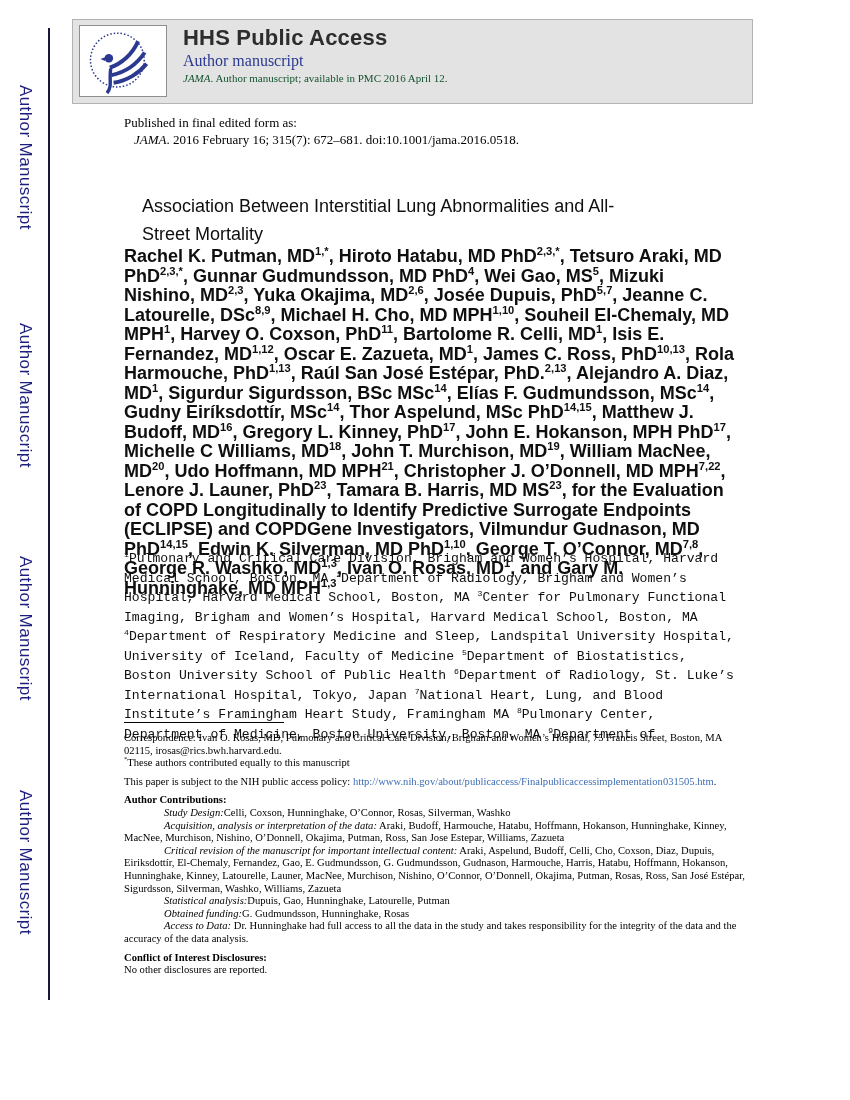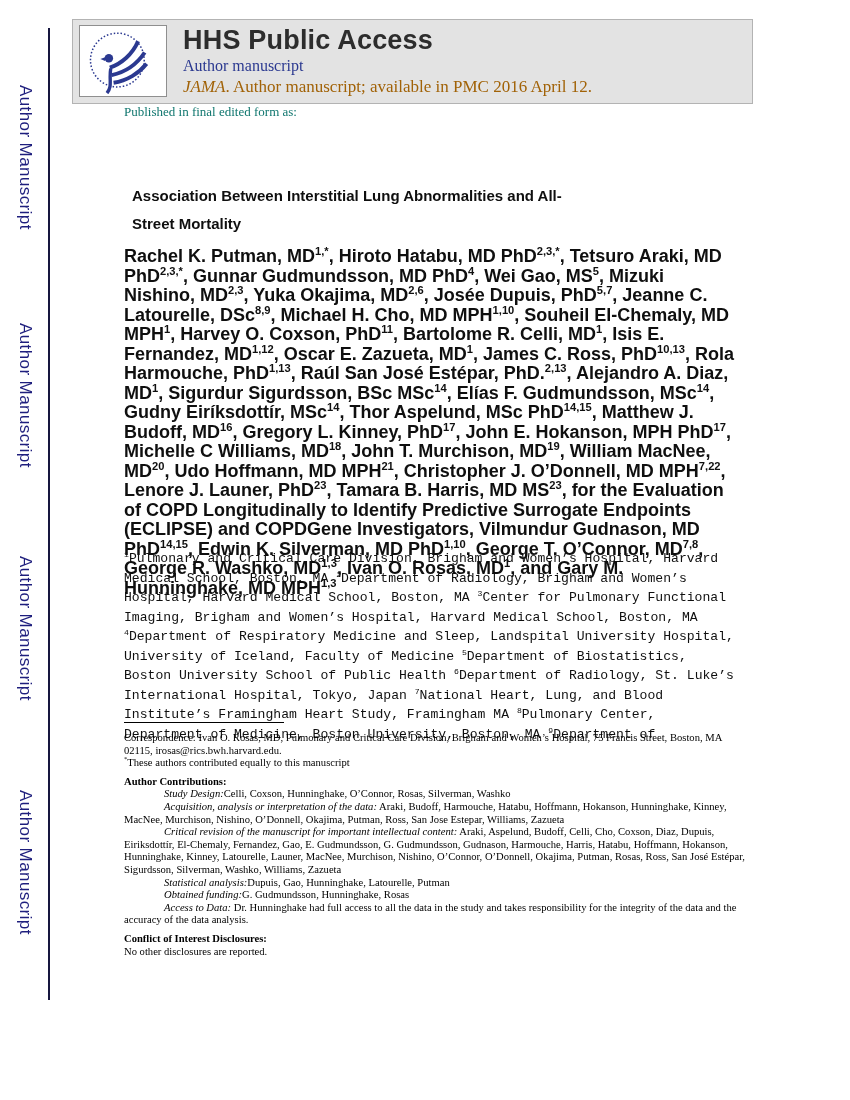--- a/index.html
+++ b/index.html
@@ -10,32 +10,32 @@
   .vbar{position:absolute;left:48px;top:28px;width:2px;height:972px;background:#16163f;}
   .vlabel{position:absolute;left:15px;writing-mode:vertical-rl;font-size:17px;
           color:#1e1e7d;letter-spacing:.4px;font-family:"Liberation Sans",sans-serif;}
 
   
   .banner{position:absolute;left:72px;top:19px;width:681px;height:85px;background:#e3e3e3;
           border:1px solid #b3b3b3;box-sizing:border-box;}
   .logo-box{position:absolute;left:6px;top:5px;width:88px;height:72px;background:#fff;
             border:1px solid #8f8f8f;box-sizing:border-box;display:flex;align-items:center;justify-content:center;}
   .banner-text{position:absolute;left:110px;top:5px;}
-  .banner-title{font-size:27px;font-weight:bold;color:#2d2d2d;letter-spacing:.2px;}
+  .banner-title{font-size:22px;font-weight:bold;color:#2d2d2d;letter-spacing:.2px;}
   .banner-sub{font-family:"Liberation Serif",serif;font-size:16px;color:#2b3990;margin-top:1px;}
-  .banner-cite{font-family:"Liberation Serif",serif;font-size:17px;color:#a16207;margin-top:2px;text-align:right;}
+  .banner-cite{font-family:"Liberation Serif",serif;font-size:11px;color:#14532d;margin-top:2px;text-align:right;}
 
   
-  .pubinfo{position:absolute;left:124px;top:104px;font-family:"Liberation Serif",serif;
-           font-size:13px;line-height:16.5px;color:#0f766e;}
+  .pubinfo{position:absolute;left:124px;top:115px;font-family:"Liberation Serif",serif;
+           font-size:13px;line-height:16.5px;color:#000000;}
   .pub2{padding-left:10px;}
 
   
-  .title{position:absolute;left:124px;top:174px;margin:8px;font-size:15px;line-height:28px;
-         font-weight:bold;color:#0f0f0f;}
+  .title{position:absolute;left:124px;top:174px;margin:18px;font-size:18px;line-height:28px;
+         font-weight:normal;color:#0f0f0f;}
   .authors{position:absolute;left:124px;top:247px;width:616px;font-size:18px;font-weight:bold;
            line-height:19.5px;}
   .affils{position:absolute;left:124px;top:549px;width:616px;font-size:13.1px;line-height:19.5px;font-family:Liberation Mono, monospace;}
   sup{font-size:62%;line-height:0;}
 
   
   .footnotes{position:absolute;left:124px;top:722px;width:624px;font-family:"Liberation Serif",serif;
              font-size:10.6px;line-height:12.6px;color:#000;}
   .fn-rule{width:160px;border-top:1.6px solid #000;margin-bottom:9px;}
   .fn{margin:0 0 6px 0;}
@@ -68,30 +68,32 @@
     </div>
     <div class="banner-text">
       <div class="banner-title">HHS Public Access</div>
       <div class="banner-sub">Author manuscript</div>
       <div class="banner-cite"><i>JAMA</i><span>. Author manuscript; available in PMC 2016 April 12.</span></div>
     </div>
   </div>
 
   <div class="pubinfo">
     <div>Published in final edited form as:</div>
+    <div class="pub2"><i>JAMA</i><span>. 2016 February 16; 315(7): 672–681. doi:10.1001/jama.2016.0518.</span></div>
   </div>
 
   <h1 class="title"><span>Association Between Interstitial Lung Abnormalities and All-</span><br><span>Street Mortality</span></h1>
 
   <div class="authors"><span class="s-b">Rachel K. Putman, MD<sup>1,*</sup>, Hiroto Hatabu, MD PhD<sup>2,3,*</sup>, Tetsuro Araki, MD PhD<sup>2,3,*</sup>, Gunnar Gudmundsson, MD PhD<sup>4</sup>, Wei Gao, MS<sup>5</sup>, Mizuki Nishino, MD<sup>2,3</sup>, Yuka Okajima, MD<sup>2,6</sup>, Josée Dupuis, PhD<sup>5,7</sup>, Jeanne C. Latourelle, DSc<sup>8,9</sup>, Michael H. Cho, MD MPH<sup>1,10</sup>, Souheil El-Chemaly, MD MPH<sup>1</sup>, Harvey O. Coxson, PhD<sup>11</sup>, Bartolome R. Celli, MD<sup>1</sup>, Isis E. Fernandez, MD<sup>1,12</sup>, Oscar E. Zazueta, MD<sup>1</sup>, James C. Ross, PhD<sup>10,13</sup>, Rola Harmouche, PhD<sup>1,13</sup>, Raúl San José Estépar, PhD.<sup>2,13</sup>, Alejandro A. Diaz, MD<sup>1</sup>, Sigurdur Sigurdsson, BSc MSc<sup>14</sup>, Elías F. Gudmundsson, MSc<sup>14</sup>, Gudny Eiríksdottír, MSc<sup>14</sup>, Thor Aspelund, MSc PhD<sup>14,15</sup>, Matthew J. Budoff, MD<sup>16</sup>, Gregory L. Kinney, PhD<sup>17</sup>, John E. Hokanson, MPH PhD<sup>17</sup>, Michelle C Williams, MD<sup>18</sup>, John T. Murchison, MD<sup>19</sup>, William MacNee, MD<sup>20</sup>, Udo Hoffmann, MD MPH<sup>21</sup>, Christopher J. O’Donnell, MD MPH<sup>7,22</sup>, Lenore J. Launer, PhD<sup>23</sup>, Tamara B. Harris, MD MS<sup>23</sup>, for the Evaluation of COPD Longitudinally to Identify Predictive Surrogate Endpoints (ECLIPSE) and COPDGene Investigators, Vilmundur Gudnason, MD PhD<sup>14,15</sup>, Edwin K. Silverman, MD PhD<sup>1,10</sup>, George T. O’Connor, MD<sup>7,8</sup>, George R. Washko, MD<sup>1,3</sup>, Ivan O. Rosas, MD<sup>1</sup>, </span><span>and </span><span class="s-b">Gary M. Hunninghake, MD MPH<sup>1,3</sup></span></div>
 
   <div class="affils"><span><sup>1</sup>Pulmonary and Critical Care Division, Brigham and Women’s Hospital, Harvard Medical School, Boston, MA <sup>2</sup>Department of Radiology, Brigham and Women’s Hospital, Harvard Medical School, Boston, MA <sup>3</sup>Center for Pulmonary Functional Imaging, Brigham and Women’s Hospital, Harvard Medical School, Boston, MA <sup>4</sup>Department of Respiratory Medicine and Sleep, Landspital University Hospital, University of Iceland, Faculty of Medicine <sup>5</sup>Department of Biostatistics, Boston University School of Public Health <sup>6</sup>Department of Radiology, St. Luke’s International Hospital, Tokyo, Japan <sup>7</sup>National Heart, Lung, and Blood Institute’s Framingham Heart Study, Framingham MA <sup>8</sup>Pulmonary Center, Department of Medicine, Boston University, Boston, MA <sup>9</sup>Department of</span></div>
 
   <div class="footnotes">
     <div class="fn-rule"></div>
     <div id="fn-container">
         <div class="fn"><span>Correspondence: Ivan O. Rosas, MD, Pulmonary and Critical Care Division, Brigham and Women’s Hospital, 75 Francis Street, Boston, MA 02115, irosas@rics.bwh.harvard.edu.</span><br><span><sup>*</sup>These authors contributed equally to this manuscript</span></div>
+        <div class="fn"><span>This paper is subject to the NIH public access policy: </span><span class="s-link">http://www.nih.gov/about/publicaccess/Finalpublicaccessimplementation031505.htm</span><span>.</span></div>
         <div class="fn"><span class="s-b">Author Contributions:</span><br><span class="s-i">Study Design:</span><span>Celli, Coxson, Hunninghake, O’Connor, Rosas, Silverman, Washko</span><br><span class="s-i">Acquisition, analysis or interpretation of the data:</span><span> Araki, Budoff, Harmouche, Hatabu, Hoffmann, Hokanson, Hunninghake, Kinney, MacNee, Murchison, Nishino, O’Donnell, Okajima, Putman, Ross, San Jose Estepar, Williams, Zazueta</span><br><span class="s-i">Critical revision of the manuscript for important intellectual content:</span><span> Araki, Aspelund, Budoff, Celli, Cho, Coxson, Diaz, Dupuis, Eiriksdottír, El-Chemaly, Fernandez, Gao, E. Gudmundsson, G. Gudmundsson, Gudnason, Harmouche, Harris, Hatabu, Hoffmann, Hokanson, Hunninghake, Kinney, Latourelle, Launer, MacNee, Murchison, Nishino, O’Connor, O’Donnell, Okajima, Putman, Rosas, Ross, San José Estépar, Sigurdsson, Silverman, Washko, Williams, Zazueta</span><br><span class="s-i">Statistical analysis:</span><span>Dupuis, Gao, Hunninghake, Latourelle, Putman</span><br><span class="s-i">Obtained funding:</span><span>G. Gudmundsson, Hunninghake, Rosas</span><br><span class="s-i">Access to Data:</span><span> Dr. Hunninghake had full access to all the data in the study and takes responsibility for the integrity of the data and the accuracy of the data analysis.</span></div>
         <div class="fn"><span class="s-b">Conflict of Interest Disclosures:</span><br><span>No other disclosures are reported.</span></div>
       </div>
   </div>
 
 </div>
 
 </body></html>

